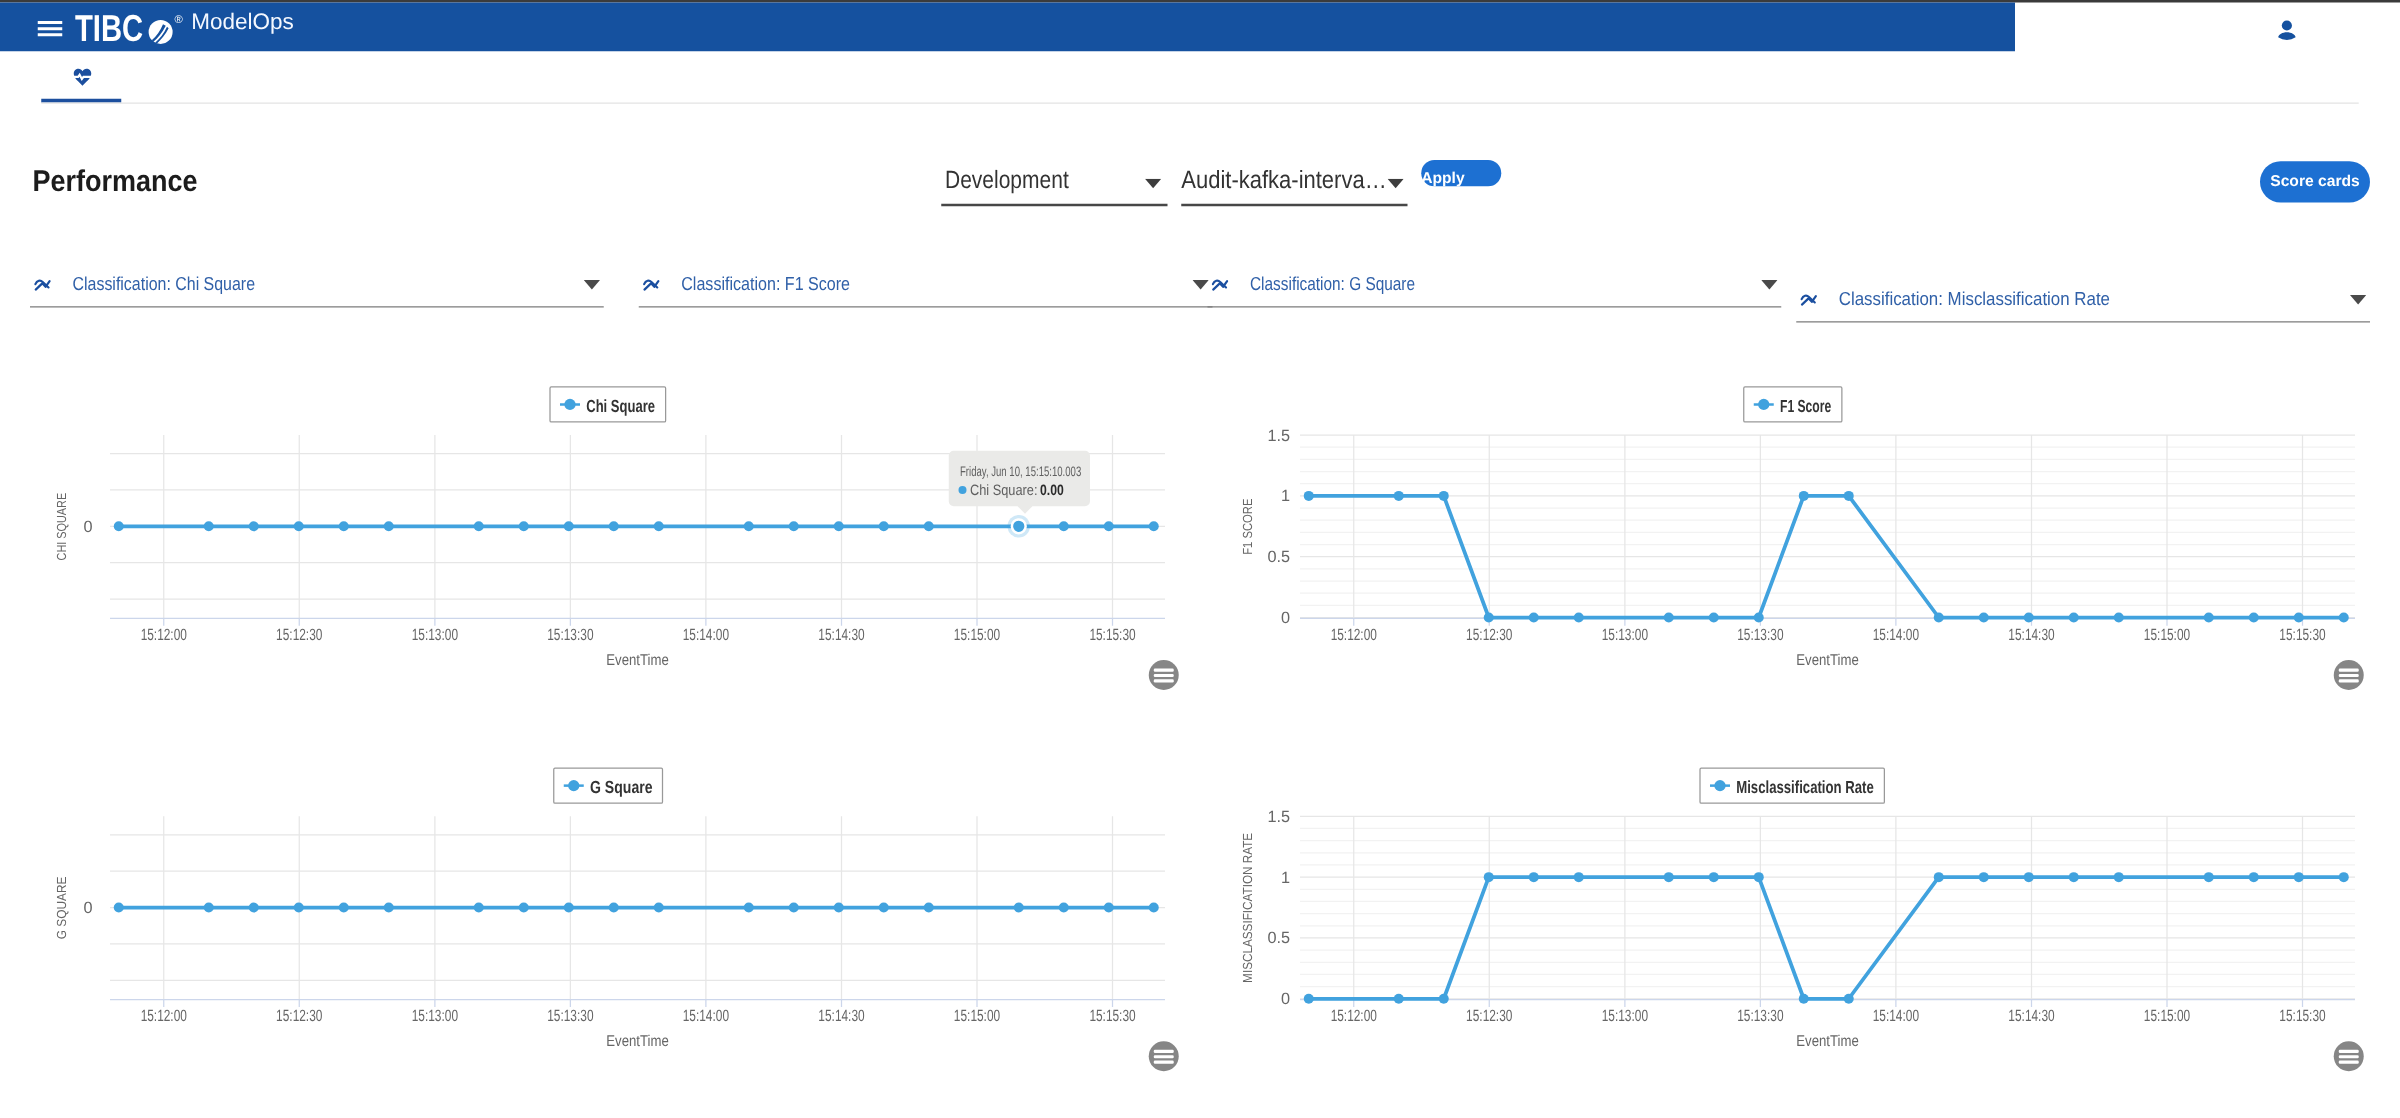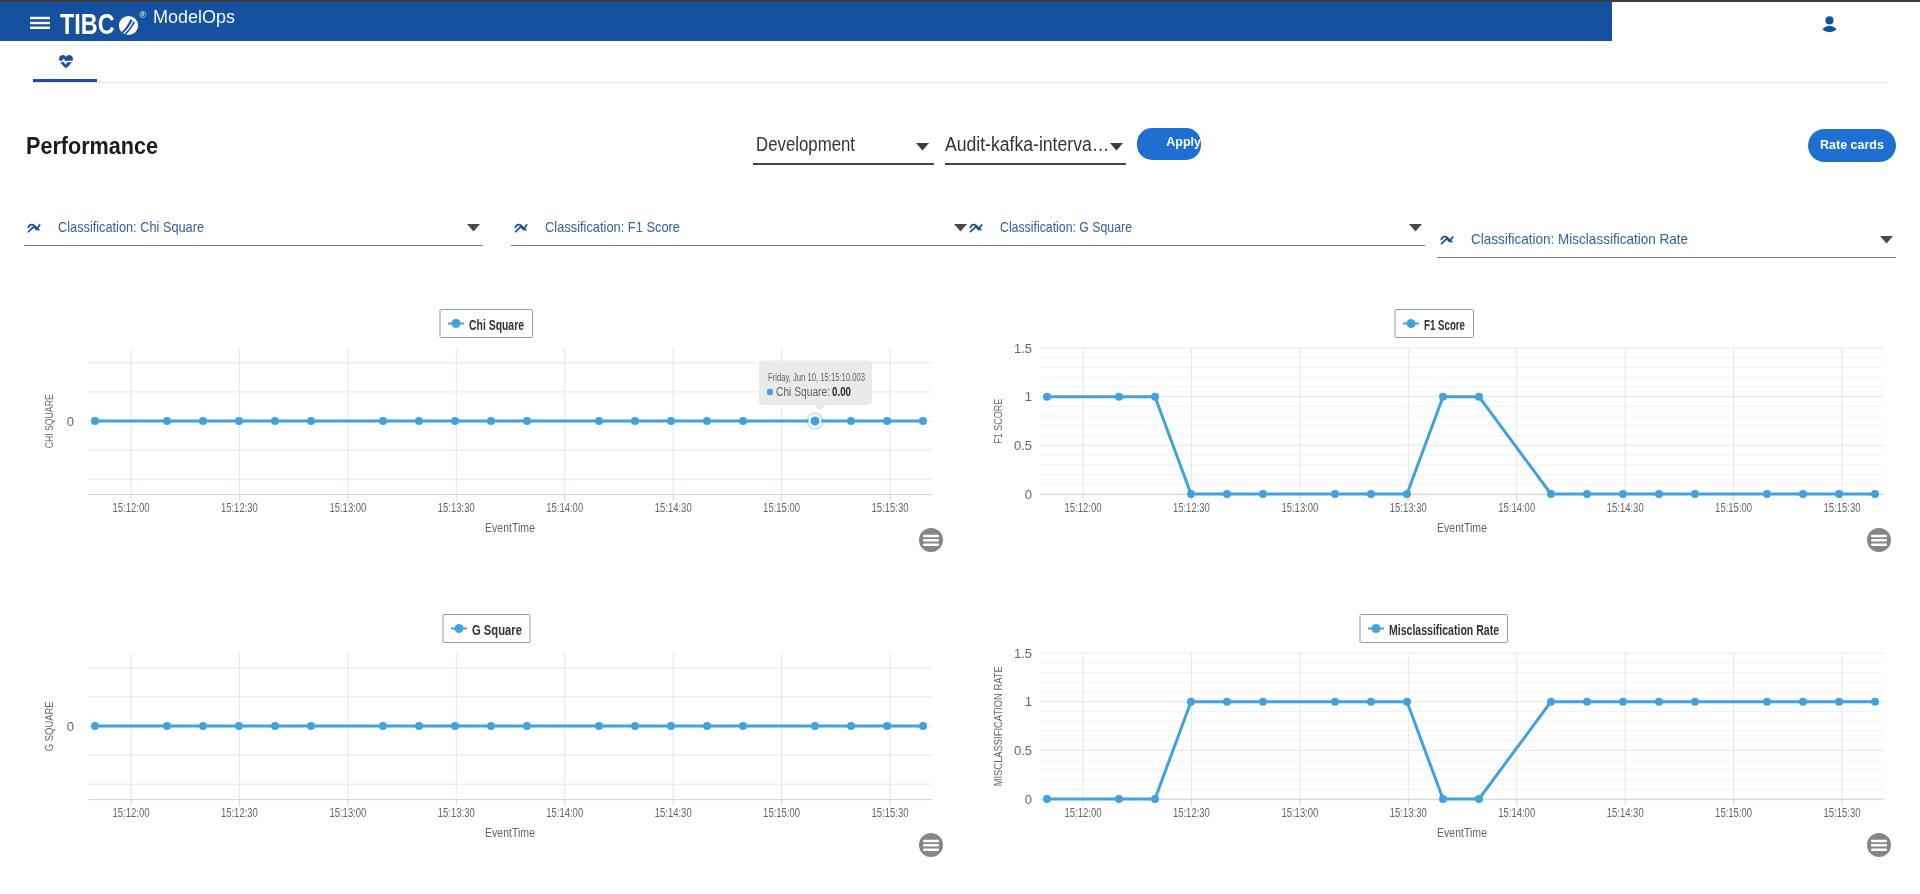--- a/index.html
+++ b/index.html
@@ -43,22 +43,22 @@
 <div class="abs" style="left:756px;top:133px;font-size:20px;color:#333;transform:scaleX(0.84);transform-origin:left;white-space:nowrap">Development</div>
 <svg class="abs" style="left:916px;top:143px" width="13" height="8">
     <path d="M0,0 h13 l-6.5,7.5 z" fill="#3d3d3d"></path>
   </svg>
 <div class="abs" style="left:753px;top:163px;width:181px;height:2px;background:#474747"></div>
 <div class="abs" style="left:945px;top:133px;font-size:20px;color:#333;transform:scaleX(0.88);transform-origin:left;white-space:nowrap">Audit-kafka-interva…</div>
 <svg class="abs" style="left:1110px;top:143px" width="13" height="8">
     <path d="M0,0 h13 l-6.5,7.5 z" fill="#3d3d3d"></path>
   </svg>
 <div class="abs" style="left:945px;top:163px;width:181px;height:2px;background:#474747"></div>
-<div class="abs" style="left:1137px;top:128px;width:64px;height:32px;border-radius:15px;background:#1d70d2;color:#fff;font-size:12.5px;font-weight:bold;text-align:right;line-height:29px">Apply</div>
-<div class="abs" style="left:1808px;top:129px;width:88px;height:33px;border-radius:17px;background:#1d70d2;color:#fff;font-size:12.5px;font-weight:bold;text-align:center;line-height:33px">Rate cards</div>
+<div class="abs" style="left:1137px;top:128px;width:64px;height:21px;border-radius:15px;background:#1d70d2;color:#fff;font-size:12.5px;font-weight:bold;text-align:left;line-height:29px">Apply</div>
+<div class="abs" style="left:1808px;top:129px;width:88px;height:33px;border-radius:17px;background:#1d70d2;color:#fff;font-size:12.5px;font-weight:bold;text-align:center;line-height:33px">Score cards</div>
 <div style="position:absolute;left:24px;top:216px;width:459px;height:32px">
 <svg style="position:absolute;left:3px;top:2.6px" width="14" height="14" viewBox="0 0 16 16">
       <path d="M1.5,9.5 C3,6 6,5.5 8.2,7.5 L13.5,12.5" stroke="#1b4fa0" stroke-width="2" fill="none" stroke-linecap="round"></path>
       <path d="M1.8,14.5 L7.8,8.8 L10.8,12 L14.5,6.8" stroke="#1b4fa0" stroke-width="2" fill="none" stroke-linecap="round" stroke-linejoin="round"></path>
     </svg>
 <svg style="position:absolute;left:0;top:0" width="459" height="32">
       <text x="34" y="16" font-size="15" fill="#3060a8" textLength="146" lengthAdjust="spacingAndGlyphs">Classification: Chi Square</text>
     </svg>
 <svg style="position:absolute;left:443px;top:8px" width="13" height="8">
       <path d="M0,0 h13 l-6.5,7.5 z" fill="#4a4a4a"></path>

